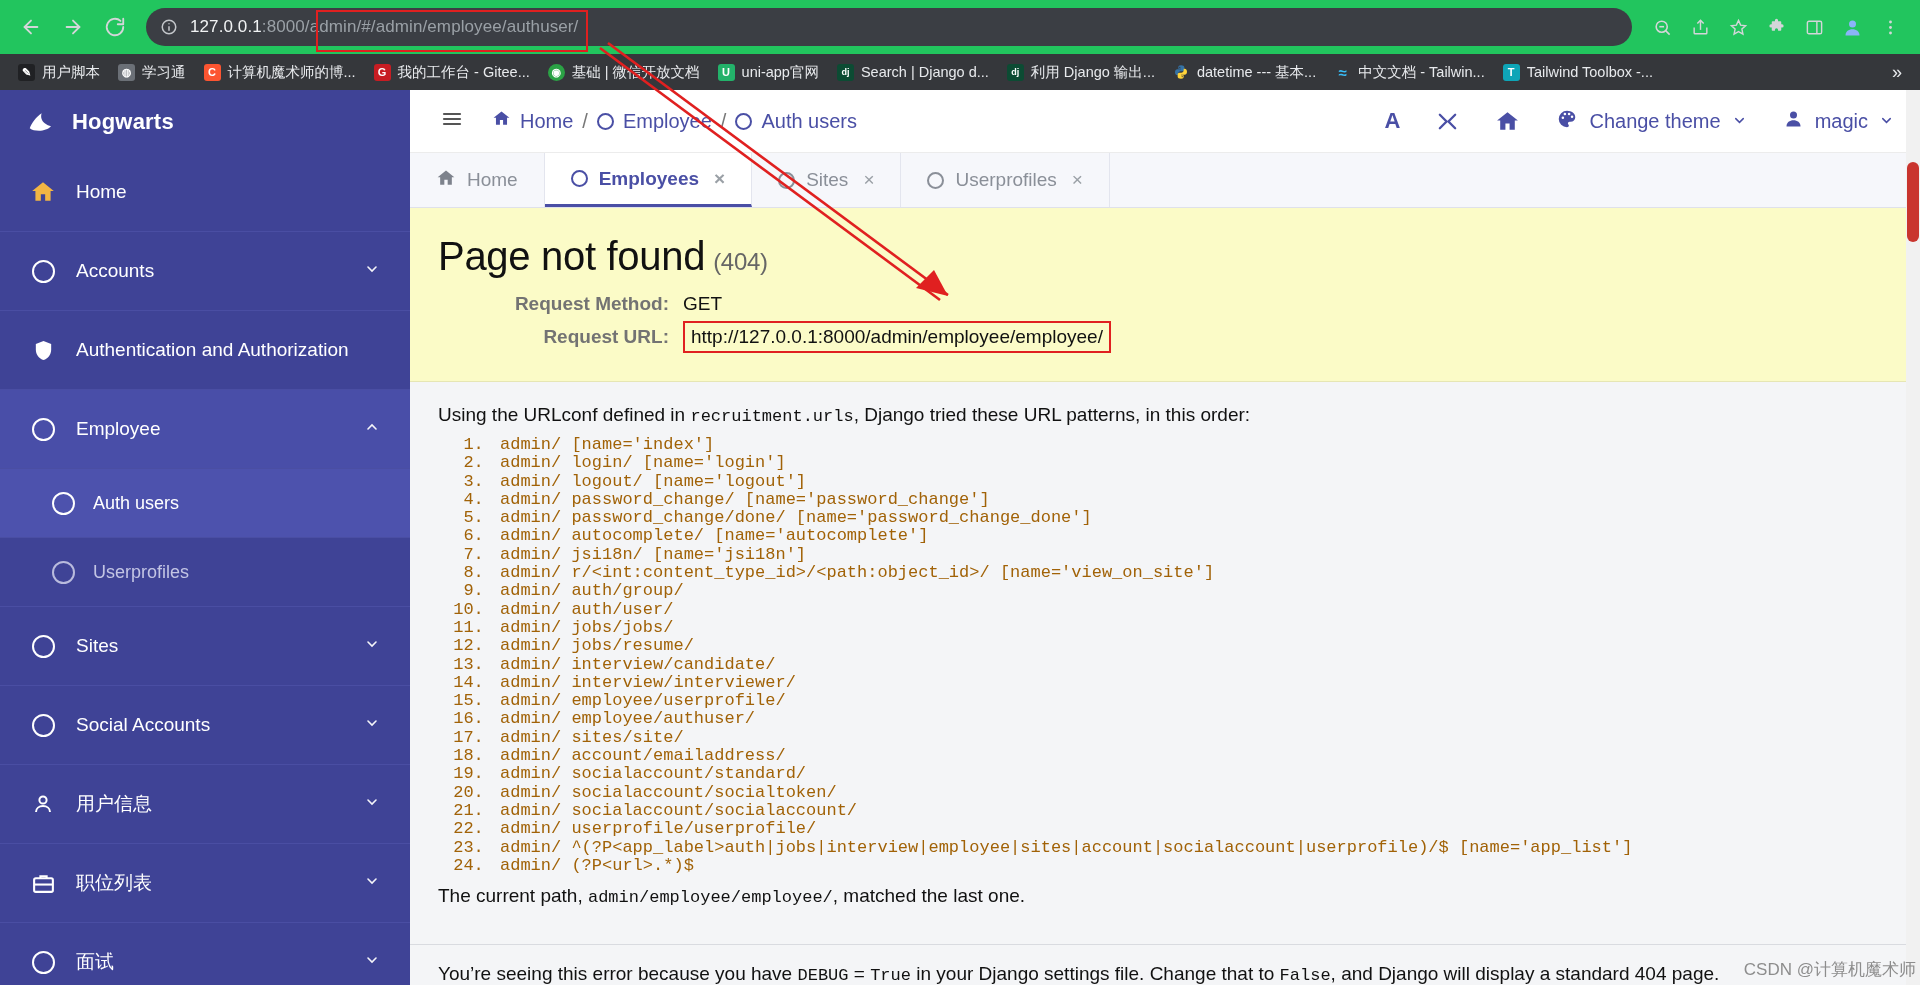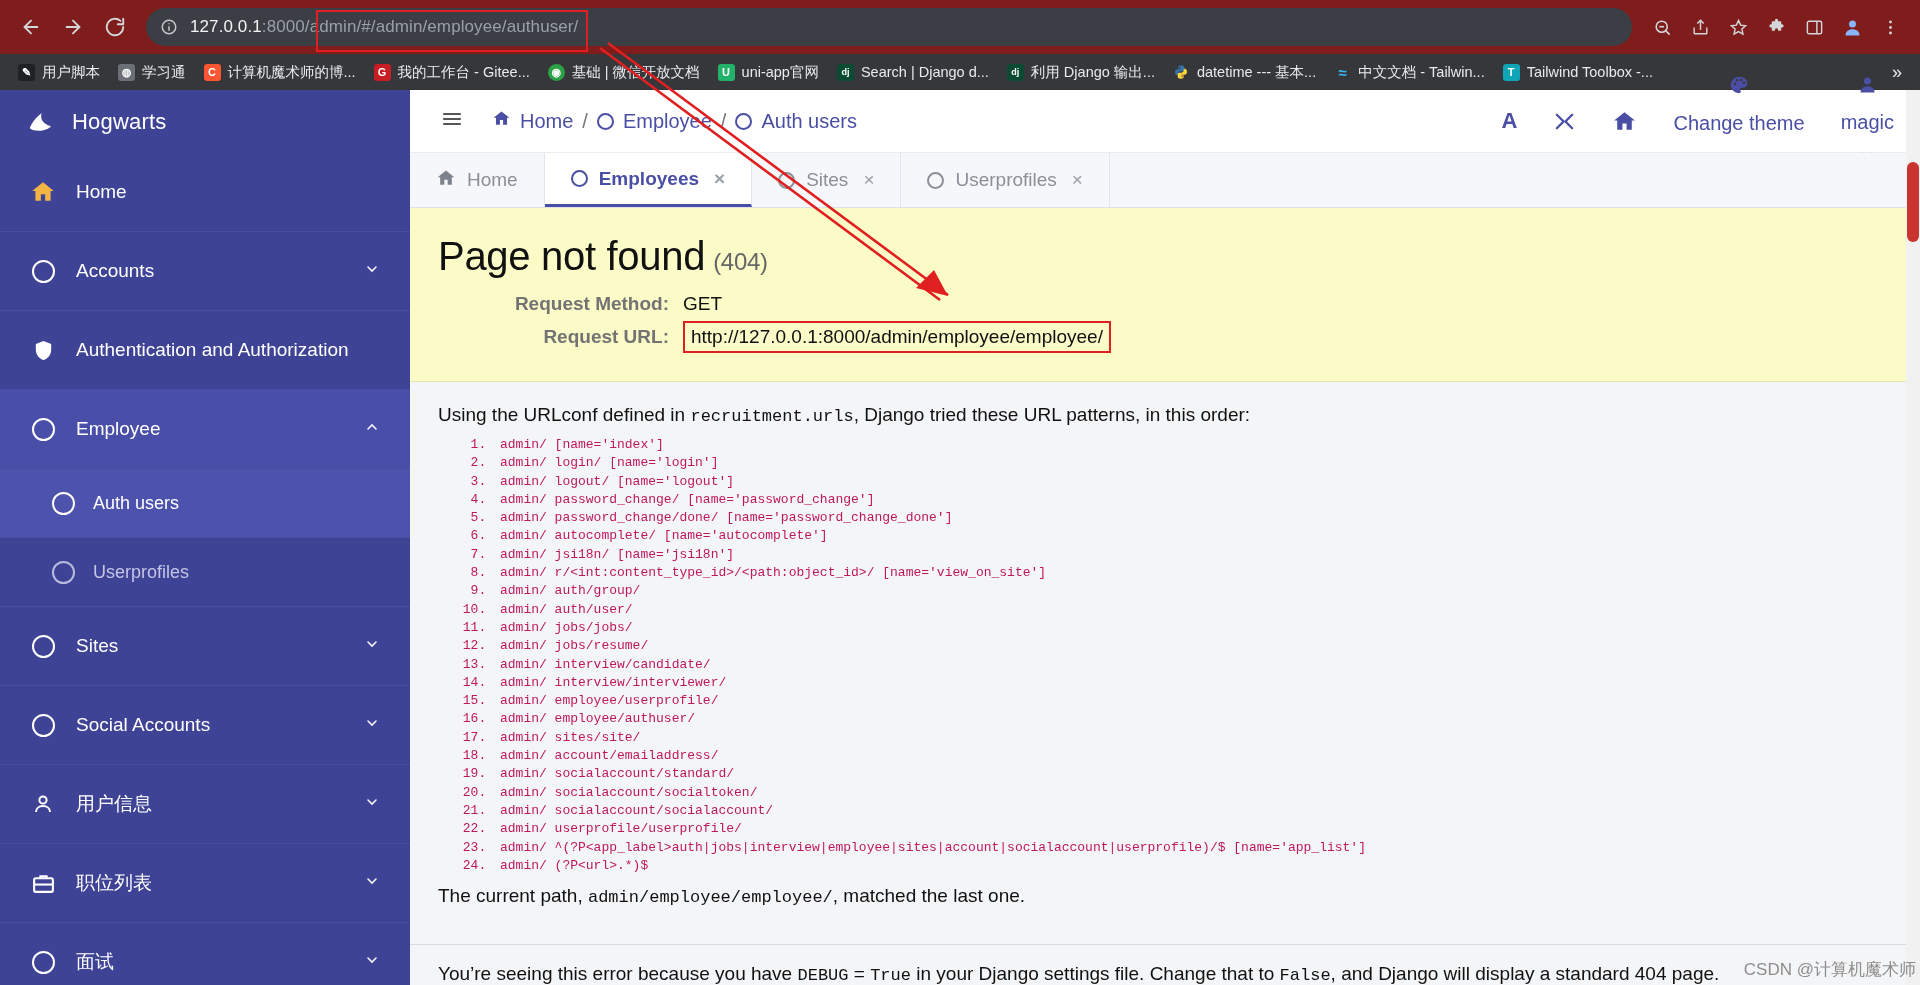--- a/index.html
+++ b/index.html
@@ -8,21 +8,21 @@
     font-family: "Liberation Sans", sans-serif;
     background: #fff;
     overflow: hidden;
   }
   .app { position: relative; width: 1920px; height: 985px; }
 
   
   .browser-chrome { background: #2b2d31; width: 100%; }
   .toolbar {
     height: 54px; display: flex; align-items: center;
-    padding: 0 12px; gap: 4px; background: #7f1d1d;
+    padding: 0 12px; gap: 4px; background: #22c55e;
   }
   .nav-btn {
     width: 38px; height: 38px; border-radius: 50%;
     display: flex; align-items: center; justify-content: center;
     color: #d4d6d9; flex: none;
   }
   .nav-btn svg { display:block; }
   .omnibox {
     flex: 1; height: 38px; background: #3b3e44; border-radius: 19px;
     display: flex; align-items: center; padding: 0 14px; margin: 0 8px;
@@ -71,21 +71,21 @@
   
   .sidebar {
     width: 410px; flex: none; background: #3f4396;
     color: #fff; overflow: hidden; position: relative;
   }
   .brand {
     height: 63px; display: flex; align-items: center; gap: 16px;
     padding: 0 26px; background: #3f4396;
   }
   .brand-logo { width: 30px; height: 30px; color: #fff; flex: none; }
-  .brand-name { font-size: 22px; font-weight: 400; letter-spacing: .2px; }
+  .brand-name { font-size: 22px; font-weight: 700; letter-spacing: .2px; }
   .s-item {
     height: 79px; display: flex; align-items: center; padding: 0 30px;
     gap: 20px; border-bottom: 1px solid #4a4ea3; cursor: pointer;
     font-size: 19px; color: #fff;
   }
   .s-item.active-parent { background: #494ea8; }
   .s-item .s-ico { width: 26px; flex: none; display: flex; align-items: center; justify-content: center; }
   .s-item .s-label { flex: 1; }
   .s-item .chev { width: 16px; flex: none; opacity: .95; }
   .circ {
@@ -111,21 +111,21 @@
   .hamburger { width: 24px; color: #555; flex: none; cursor: pointer; }
   .crumbs { display: flex; align-items: center; gap: 9px; font-size: 20px; margin-left: 14px; }
   .crumbs a { color: #4a4fa5; text-decoration: none; display: flex; align-items: center; gap: 9px; }
   .crumbs .sep { color: #777; }
   .crumb-circ { width: 17px; height: 17px; border-radius: 50%; border: 2.2px solid #4a4fa5; display:block; }
   .top-right { margin-left: auto; display: flex; align-items: center; gap: 36px; }
   .ti { color: #4a4fa5; display: flex; align-items: center; cursor: pointer; }
   .ti-a { font-size: 22px; font-weight: bold; }
   .theme-btn, .user-btn {
     display: flex; align-items: center; gap: 11px; font-size: 20px;
-    color: #4a4fa5; cursor: pointer; flex-direction: column;
+    color: #4a4fa5; cursor: pointer;
   }
 
   
   .tabs {
     height: 55px; display: flex; align-items: stretch;
     background: #f6f7fb; border-bottom: 1px solid #dfe1ea;
   }
   .tab {
     display: flex; align-items: center; gap: 11px; padding: 0 26px;
     font-size: 19px; color: #8a8f98; border-right: 1px solid #e3e5ee;
@@ -154,21 +154,21 @@
   .err-v { color: #111; position: relative; }
   .err-v.boxed {
     border: 2px solid #e02020; padding: 3px 6px; display: inline-block;
     background: #fbfbc7;
   }
 
   
   .err-body { flex: 1; background: #f4f5f7; padding: 22px 0 0 28px; overflow: hidden; }
   .err-body p { font-size: 19px; color: #111; margin-bottom: 10px; }
   code, .mono { font-family: "Liberation Mono", monospace; font-size: 17px; }
-  ol.urls { margin: 6px 0 10px 56px; font-family: "Liberation Mono", monospace; font-size: 13px; color: #be185d; }
+  ol.urls { margin: 6px 0 10px 56px; font-family: "Liberation Mono", monospace; font-size: 17px; color: #a16207; }
   ol.urls li { line-height: 18.3px; padding-left: 6px; white-space: nowrap; }
   .debug-note {
     position: absolute; left: 0; right: 0; bottom: 0; background: #f4f5f7;
     border-top: 1px solid #d9dbe0; padding: 18px 28px; font-size: 19px; color: #111;
   }
 
   
   .anno { position: absolute; inset: 0; pointer-events: none; z-index: 50; }
 
   .watermark {

